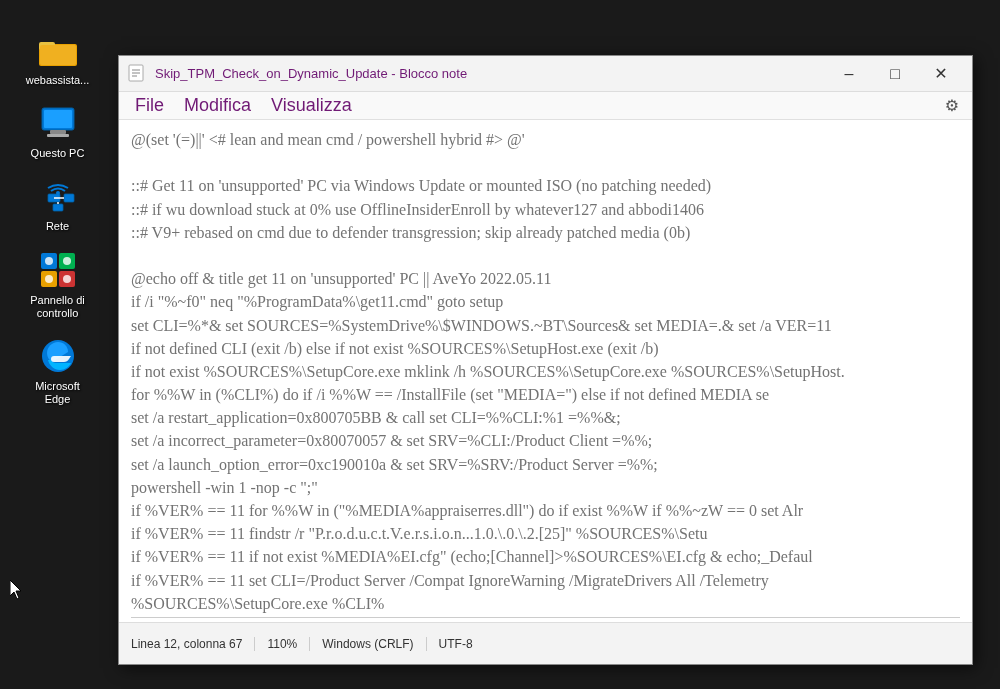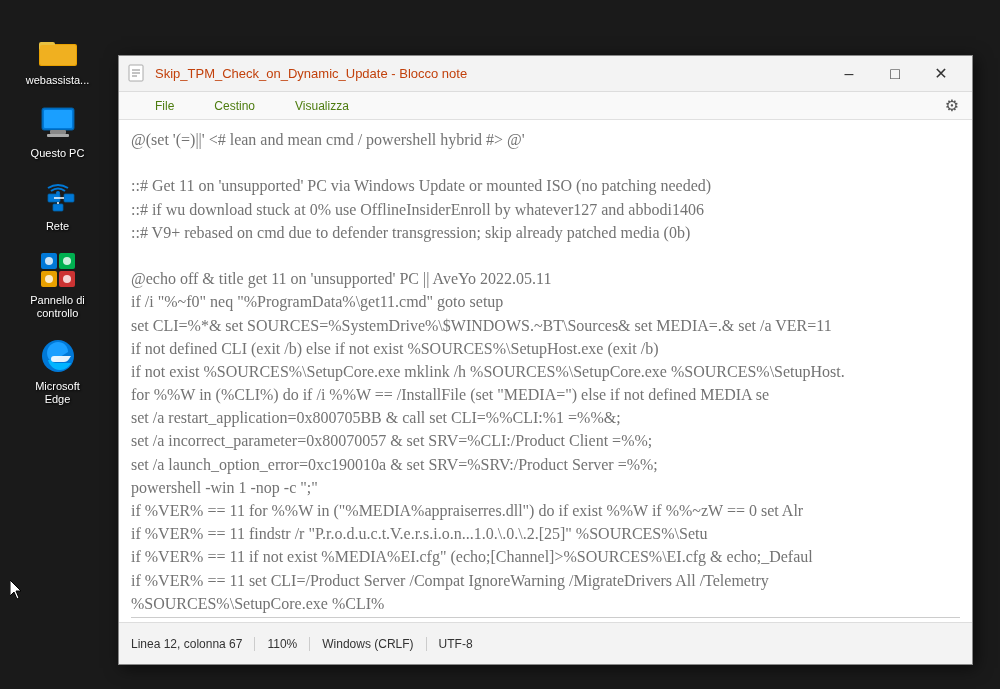--- a/index.html
+++ b/index.html
@@ -100,21 +100,21 @@
     .title-bar-icon {
       width: 20px;
       height: 20px;
       margin-right: 8px;
       flex-shrink: 0;
     }
     .title-bar-icon svg { width: 18px; height: 18px; }
     .title-text {
       flex: 1;
       font-size: 13px;
-      color: #c2410c;
+      color: #701a75;
       white-space: nowrap;
       overflow: hidden;
     }
     .title-controls {
       display: flex;
       gap: 0;
     }
     .title-btn {
       width: 46px;
       height: 36px;
@@ -134,25 +134,24 @@
       background: #f9f9f9;
       display: flex;
       align-items: center;
       padding: 0 8px;
       border-bottom: 1px solid #e0e0e0;
       flex-shrink: 0;
       gap: 4px;
     }
     .menu-item {
       padding: 2px 8px;
-      font-size: 12px;
-      color: #4d7c0f;
+      font-size: 18px;
+      color: #701a75;
       cursor: pointer;
       border-radius: 3px;
-      margin-left: 20px;
     }
     .menu-gear {
       margin-left: auto;
       width: 24px;
       height: 24px;
       display: flex;
       align-items: center;
       justify-content: center;
       cursor: pointer;
       color: #555;
@@ -294,21 +293,21 @@
     <span class="title-text">Skip_TPM_Check_on_Dynamic_Update - Blocco note</span>
     <div class="title-controls">
       <button class="title-btn">–</button>
       <button class="title-btn">□</button>
       <button class="title-btn close">✕</button>
     </div>
   </div>
 
   <div class="menu-bar">
     <span class="menu-item">File</span>
-    <span class="menu-item">Cestino</span>
+    <span class="menu-item">Modifica</span>
     <span class="menu-item">Visualizza</span>
     <div class="menu-gear">⚙</div>
   </div>
 
   <div class="text-area">@(set '(=)||' &lt;# lean and mean cmd / powershell hybrid #&gt; @'
 
 ::# Get 11 on 'unsupported' PC via Windows Update or mounted ISO (no patching needed)
 ::# if wu download stuck at 0% use OfflineInsiderEnroll by whatever127 and abbodi1406
 ::# V9+ rebased on cmd due to defender transgression; skip already patched media (0b)
 

